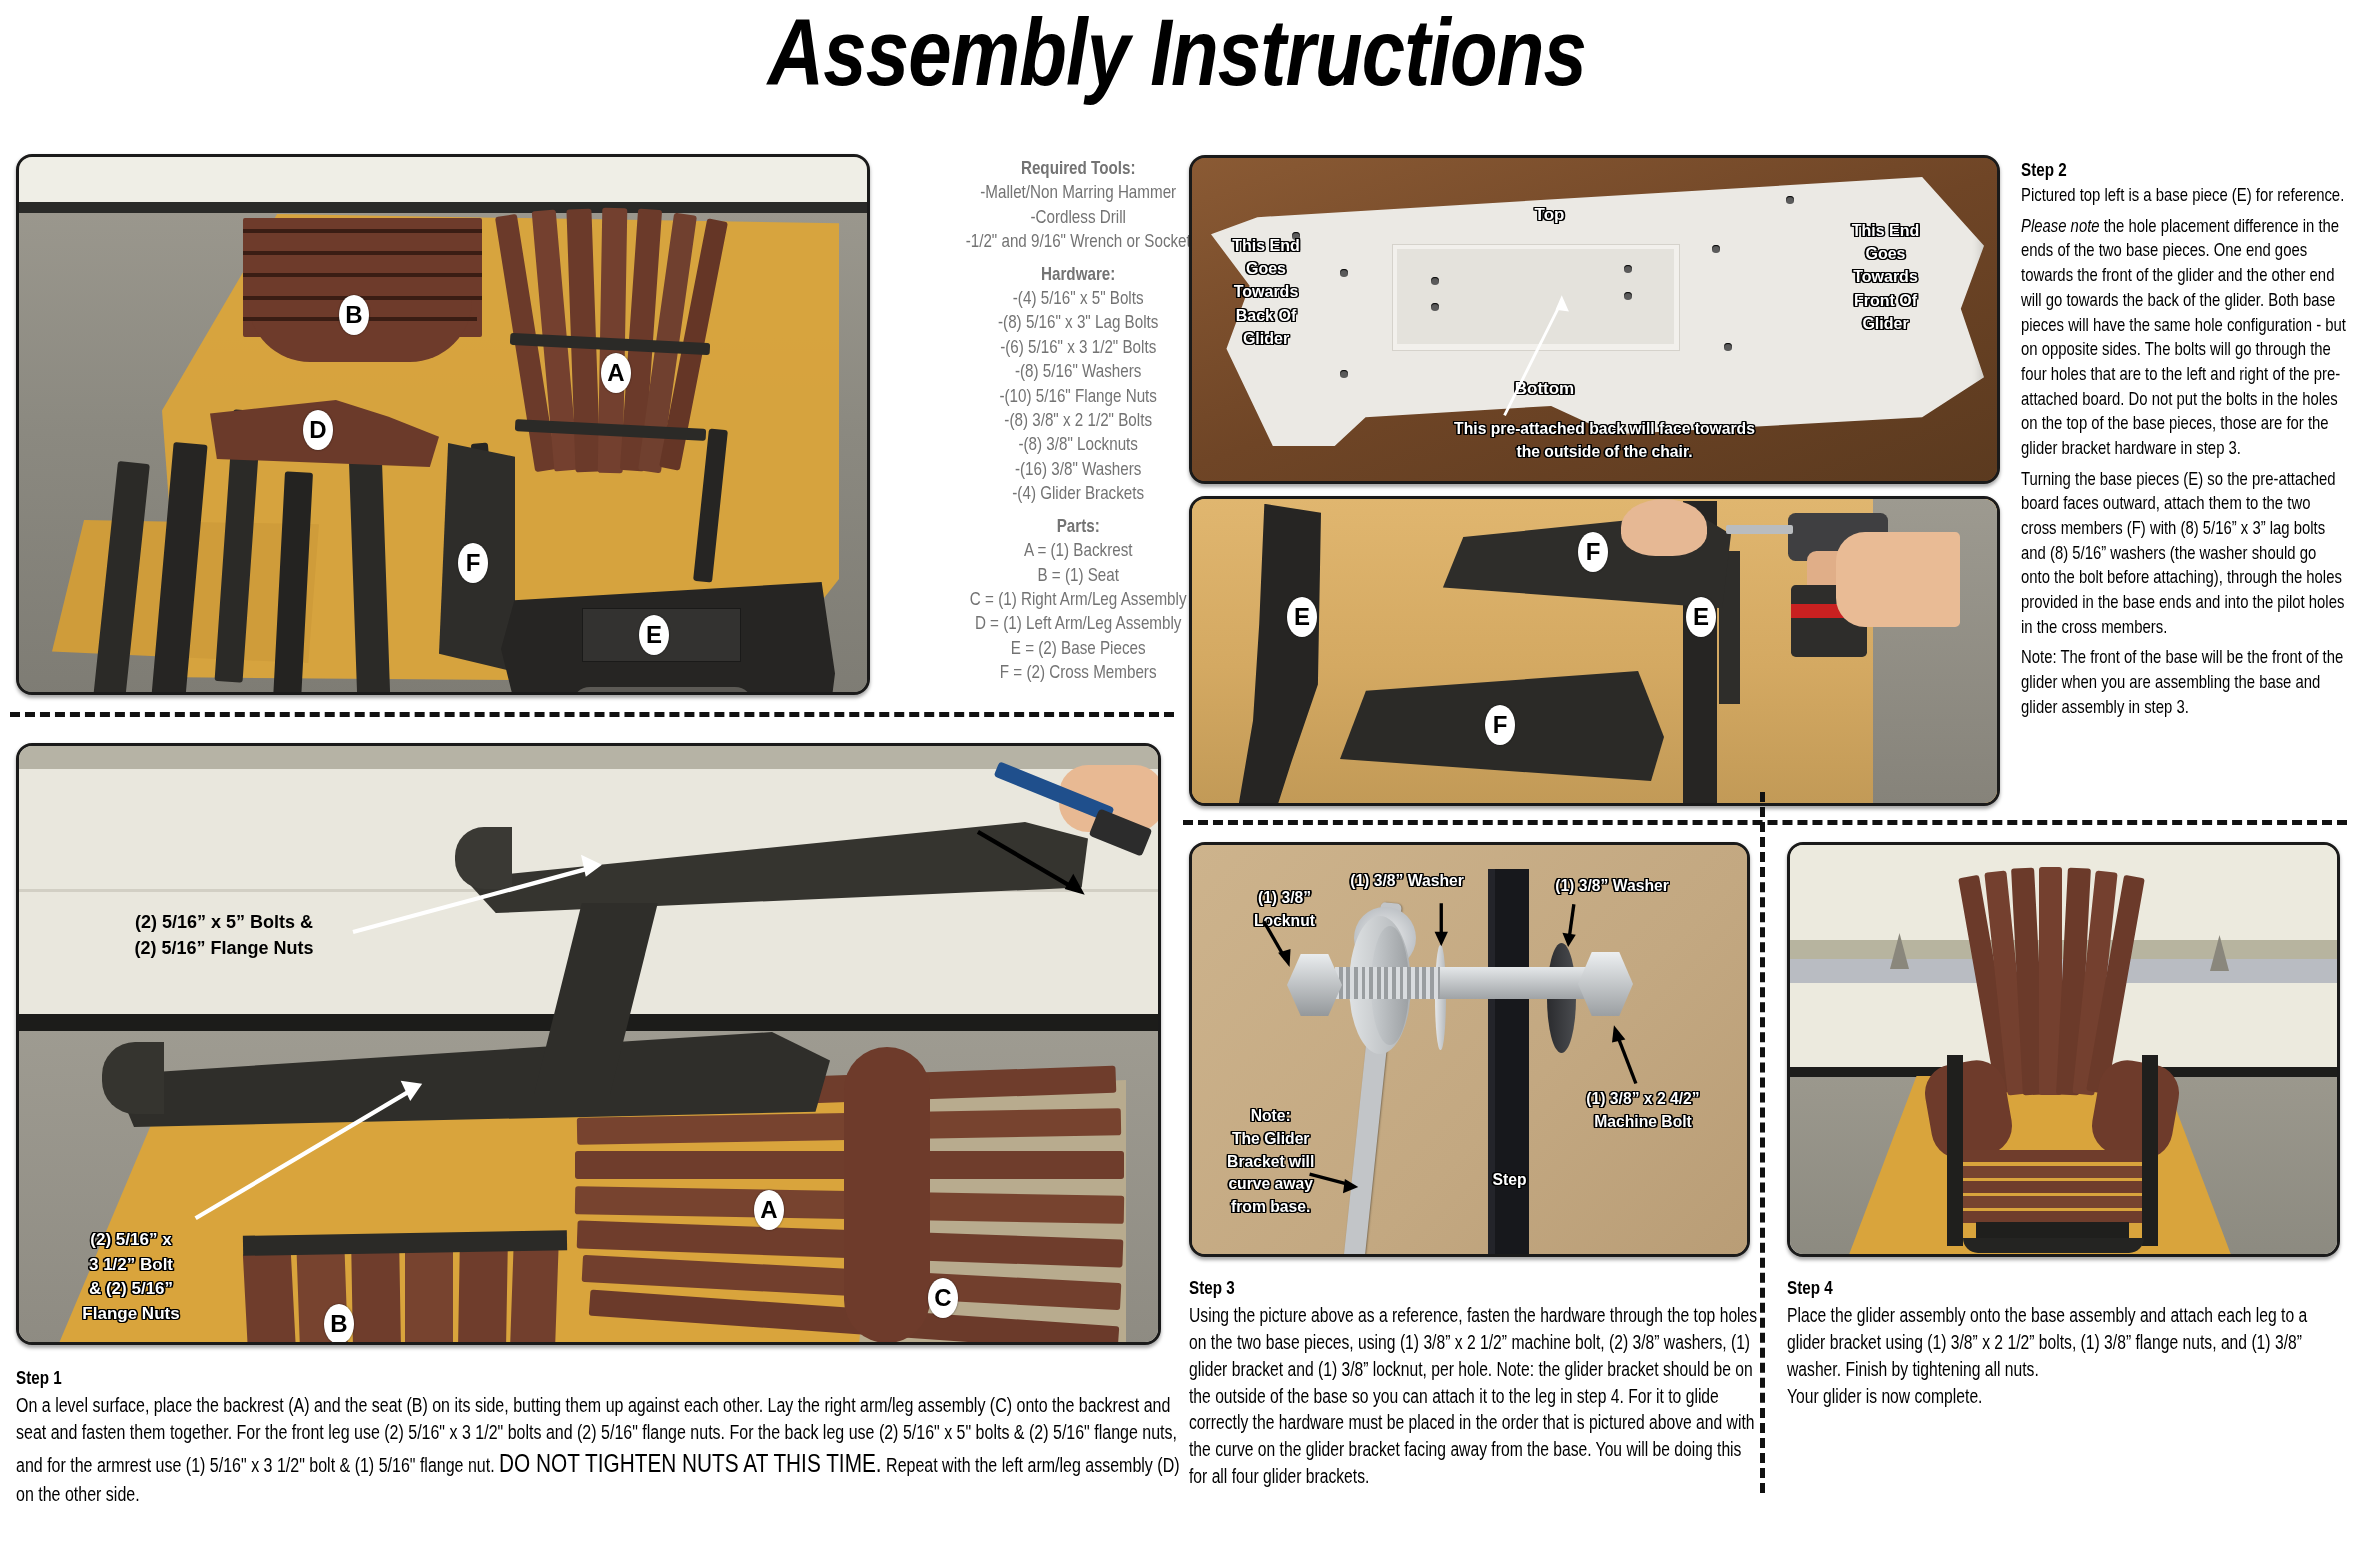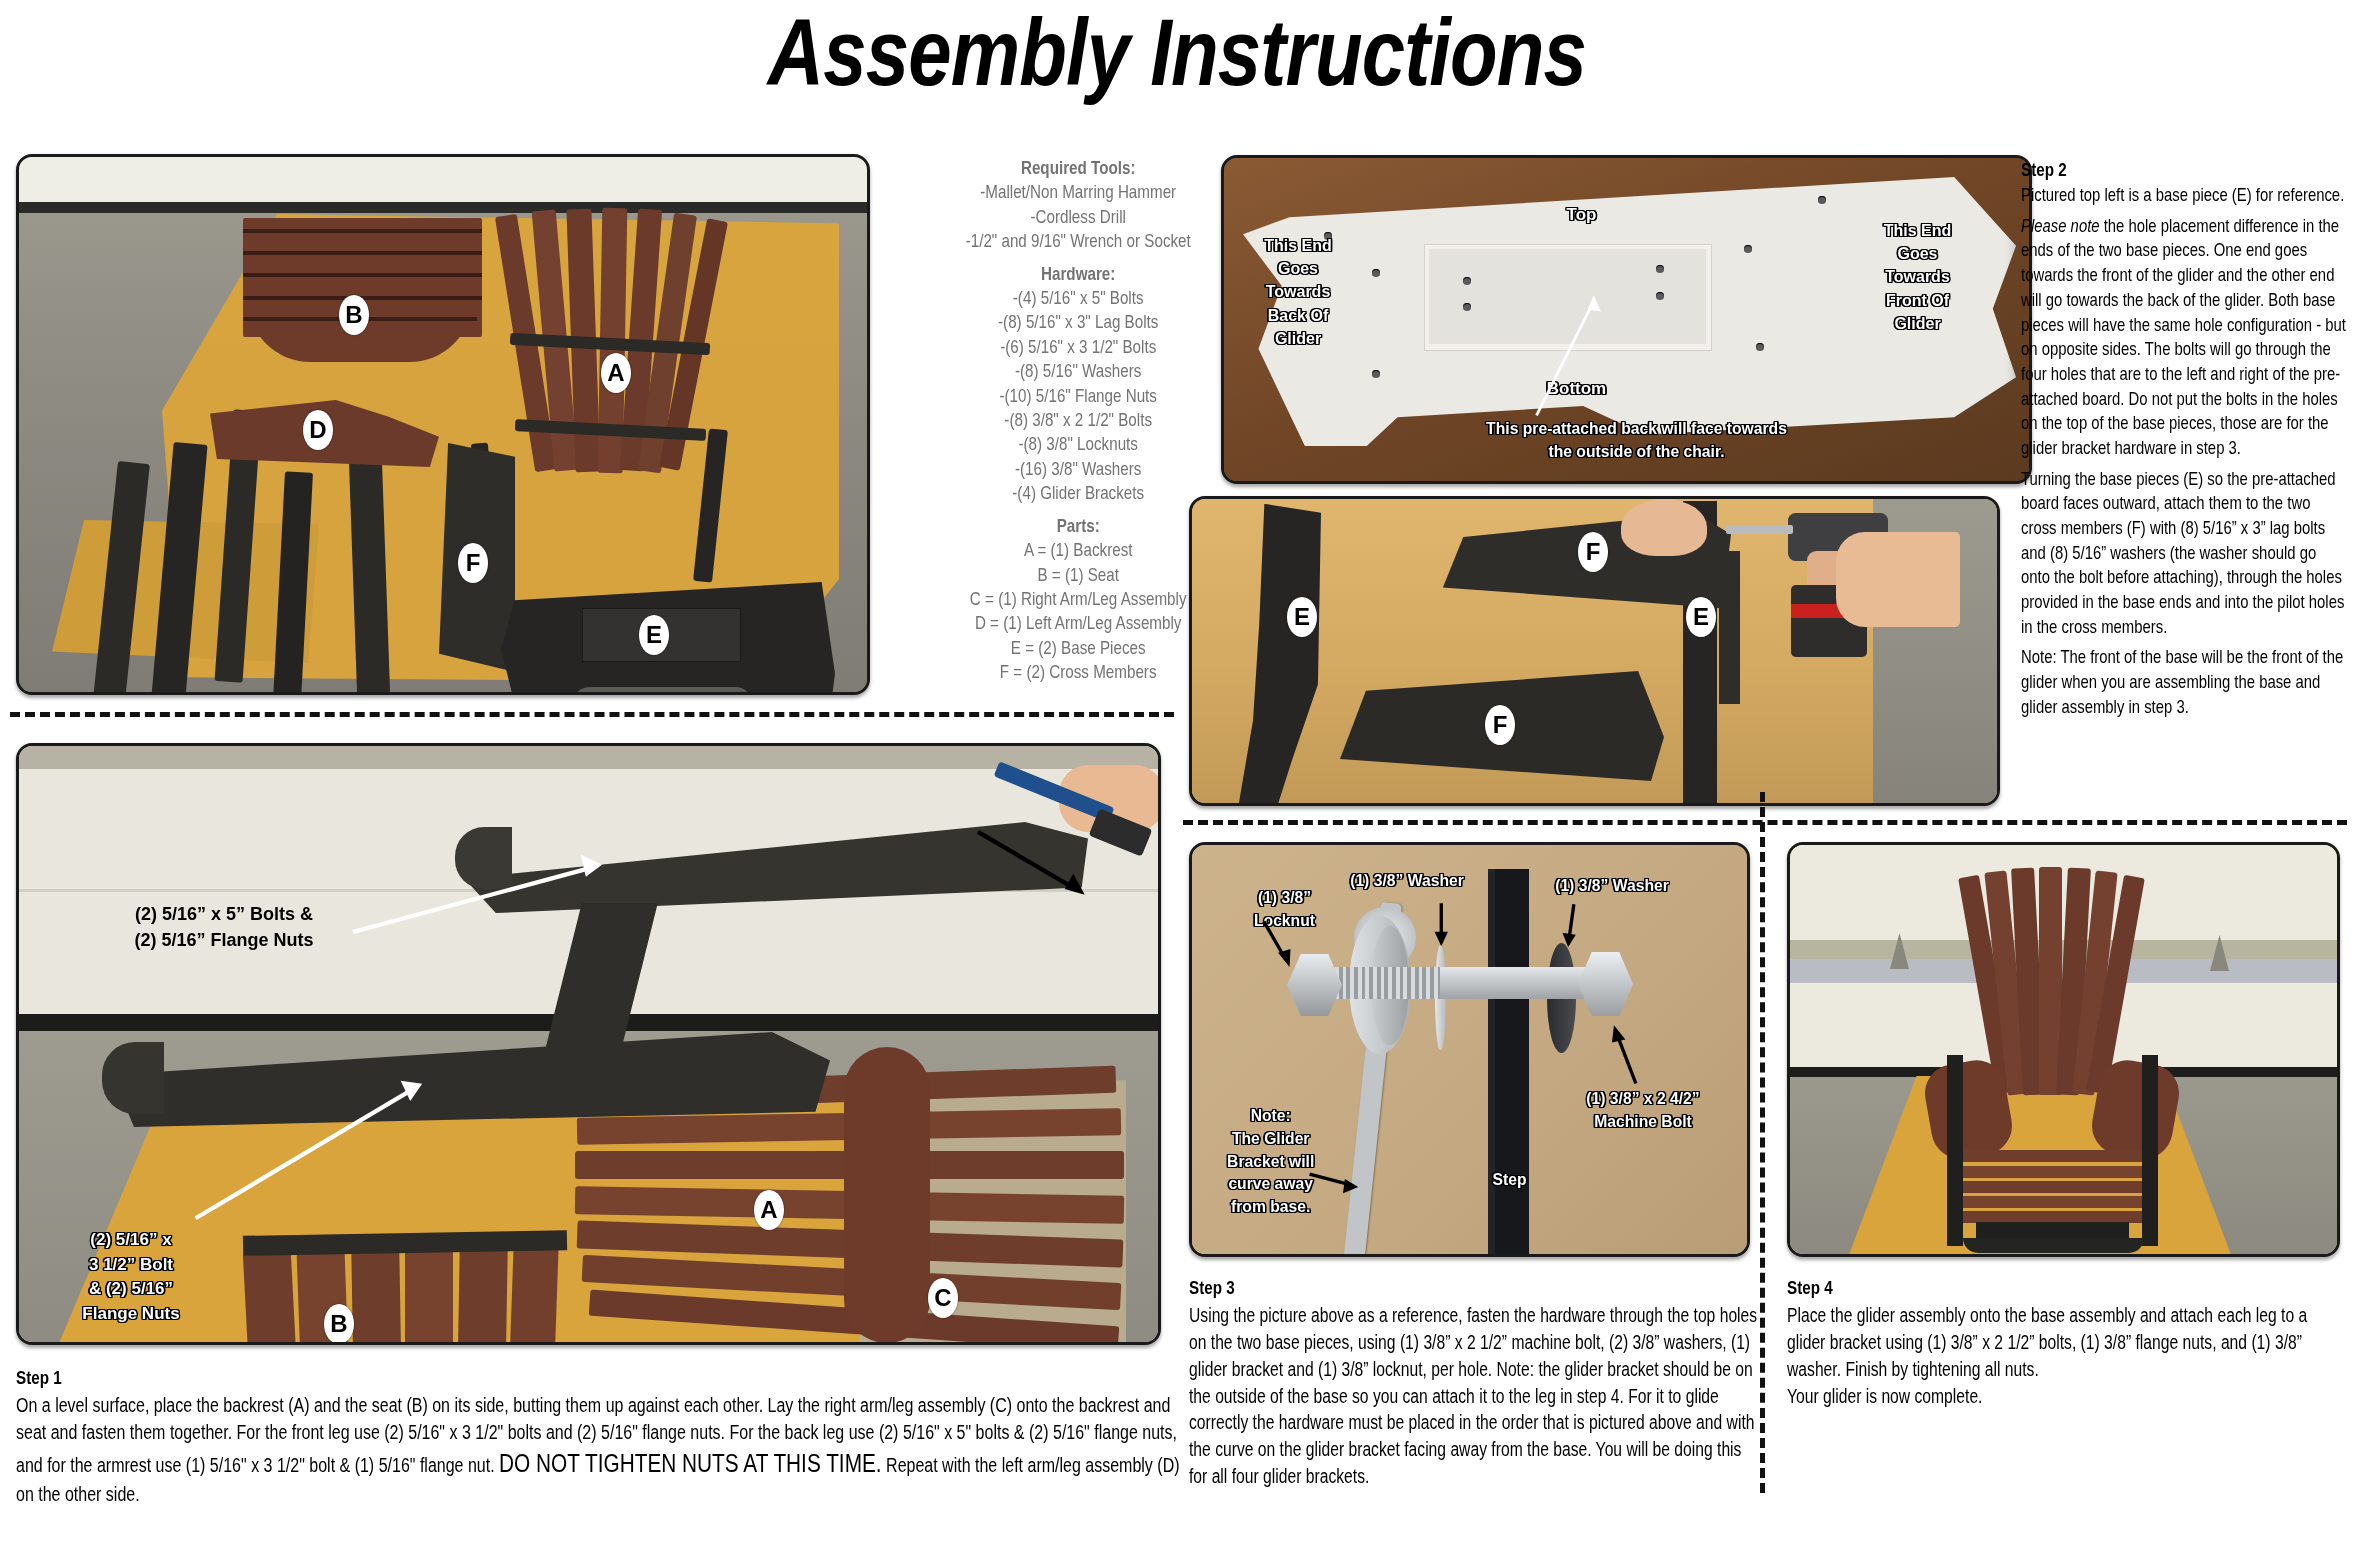--- a/index.html
+++ b/index.html
@@ -153,21 +153,21 @@
     <b>Parts:</b><br>
     <span>A = (1) Backrest</span><br>
     <span>B = (1) Seat</span><br>
     <span>C = (1) Right Arm/Leg Assembly</span><br>
     <span>D = (1) Left Arm/Leg Assembly</span><br>
     <span>E = (2) Base Pieces</span><br>
     <span>F = (2) Cross Members</span>
   </div>
 </div>
 
-<div class="photo" style="left:1189px;top:155px;width:811px;height:329px;background:#7c4e2c;margin-left:32px;">
+<div class="photo" style="left:1189px;top:155px;width:811px;height:329px;background:#7c4e2c;">
   <div style="position:absolute;inset:0;background:linear-gradient(160deg,#8a5a34 0%,#6f4526 50%,#5b3a1f 100%);"></div>
 
   <div style="position:absolute;left:19px;top:13.4px;width:773px;height:286px;background:#ebe9e4;
               clip-path:polygon(6% 16%,92% 2%,100% 26%,97% 48%,100% 72%,92% 86%,52% 92%,44% 82%,20% 86%,16% 96%,8% 96%,2% 62%,5% 40%,0% 22%);
               box-shadow:inset -3.8px -3.8px 8.6px rgba(0,0,0,.15);"></div>
 
   <div style="position:absolute;left:200px;top:86px;width:286px;height:105px;background:#f2f0ec;border:1.9px solid #d5d2cb;"></div>
   <div style="position:absolute;left:205px;top:91px;width:277px;height:95px;background:#e4e2dc;"></div>
 
   <div class="hole" style="left:239px;top:119px;width:8px;height:8px;"></div>
@@ -281,21 +281,21 @@
   <div style="position:absolute;left:83px;top:296px;width:62px;height:72px;background:#35342f;border-radius:33px 0 0 33px;"></div>
 
   <div style="position:absolute;left:539px;top:157px;width:76px;height:191px;background:#2f2e2a;transform:skewX(-14deg);"></div>
 
   <div style="position:absolute;left:825px;top:301px;width:86px;height:296px;background:#6e3b2b;border-radius:43px;"></div>
 
   <div style="position:absolute;left:1040px;top:19px;width:105px;height:67px;background:#e8b993;border-radius:29px;"></div>
   <div style="position:absolute;left:973px;top:38px;width:124px;height:16px;background:#1f4f8c;transform:rotate(22deg);border-radius:3.8px;"></div>
   <div style="position:absolute;left:1073px;top:72px;width:57px;height:29px;background:#2c2c2c;transform:rotate(22deg);border-radius:3.8px;"></div>
 
-  <div class="btxt" style="left:81px;top:155px;width:248px;font-size:18px;white-space:pre-line;text-align:center;">(2) 5/16” x 5” Bolts &amp;
+  <div class="btxt" style="left:81px;top:163px;width:248px;font-size:18px;white-space:pre-line;text-align:center;">(2) 5/16” x 5” Bolts &amp;
 (2) 5/16” Flange Nuts</div>
   <div class="wtxt" style="left:43px;top:482px;width:138px;font-size:17px;white-space:pre-line;">(2) 5/16” x
 3 1/2” Bolt
 &amp; (2) 5/16”
 Flange Nuts</div>
 
   <div class="lbl" style="left:909px;top:532px;">C</div>
   <div class="lbl" style="left:735px;top:444px;">A</div>
   <div class="lbl" style="left:305px;top:558px;">B</div>
 

